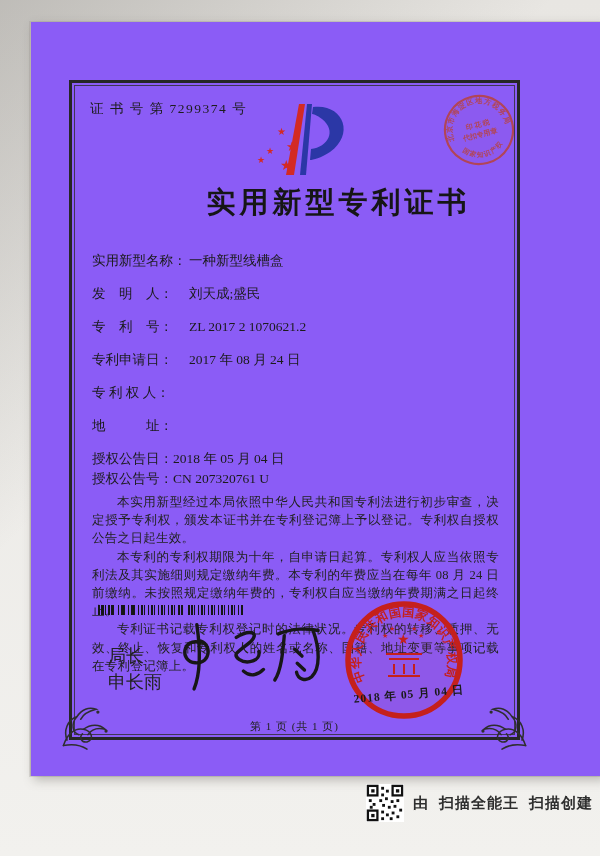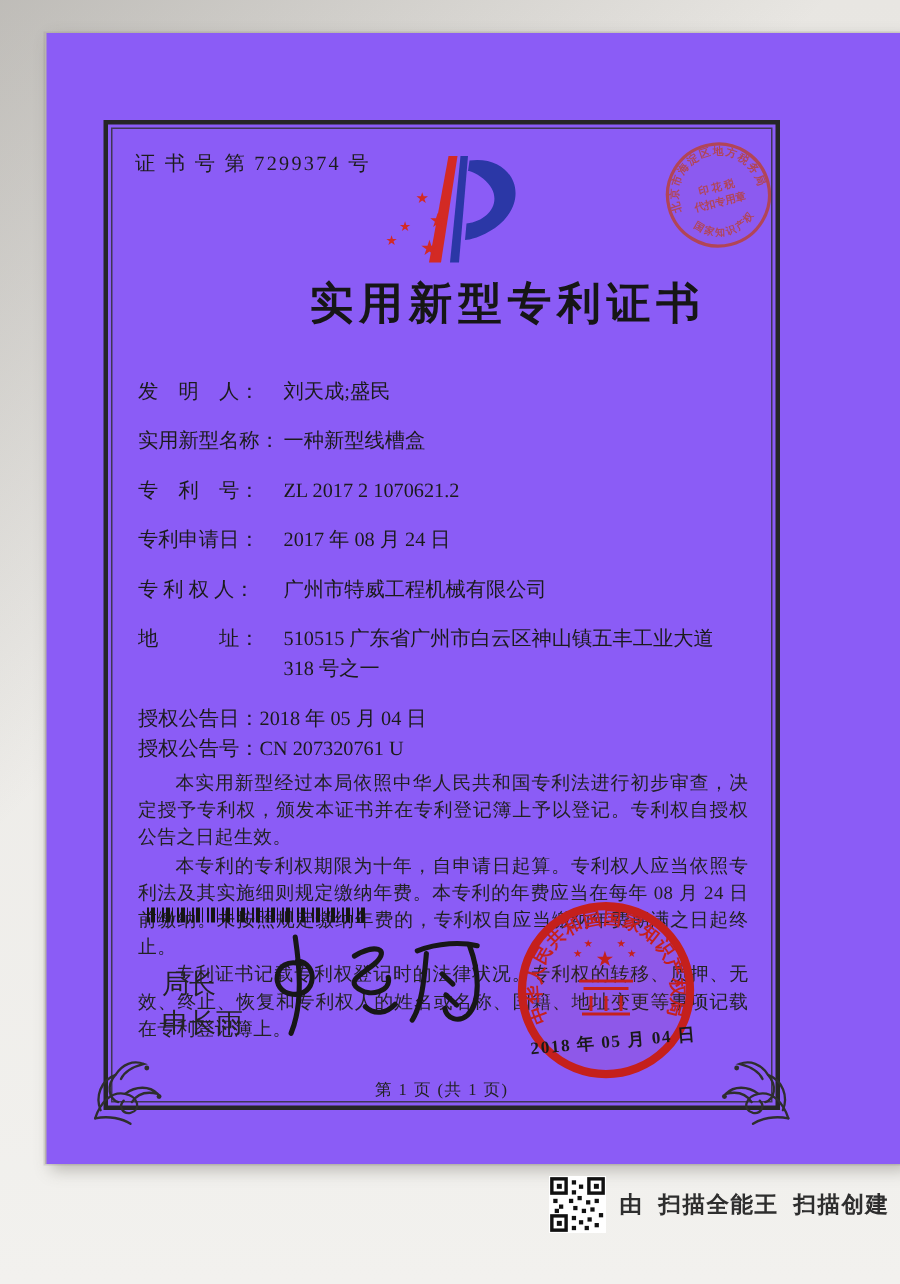--- a/index.html
+++ b/index.html
@@ -98,42 +98,40 @@
       </text>
       <text font-size="6.6" fill="#b8423c" font-weight="bold">
         <textPath href="#stampBot" textLength="54">国家知识产权局</textPath>
       </text>
       <text x="39" y="36" font-size="7" fill="#b8423c" text-anchor="middle" font-weight="bold">印 花 税</text>
       <text x="39" y="46" font-size="7" fill="#b8423c" text-anchor="middle" font-weight="bold">代扣专用章</text>
     </svg>
 
     <div class="content">
       <div class="frow">
+        <span class="flabel">实用新型名称：</span>
+        <span class="fvalue">一种新型线槽盒</span>
+      </div>
+      <div class="frow">
         <span class="flabel">发　明　人：</span>
         <span class="fvalue">刘天成;盛民</span>
       </div>
       <div class="frow">
-        <span class="flabel">实用新型名称：</span>
-        <span class="fvalue">一种新型线槽盒</span>
-      </div>
-      <div class="frow">
         <span class="flabel">专　利　号：</span>
         <span class="fvalue">ZL 2017 2 1070621.2</span>
       </div>
       <div class="frow">
         <span class="flabel">专利申请日：</span>
         <span class="fvalue">2017 年 08 月 24 日</span>
       </div>
       <div class="frow">
         <span class="flabel">专 利 权 人：</span>
-        <span class="fvalue">广州市特威工程机械有限公司</span>
       </div>
       <div class="frow">
         <span class="flabel">地　　　址：</span>
-        <span class="fvalue">510515 广东省广州市白云区神山镇五丰工业大道 318 号之一</span>
       </div>
       <div class="grant-row">
         <span><span>授权公告日：</span><span>2018 年 05 月 04 日</span></span>
         <span><span>授权公告号：</span><span>CN 207320761 U</span></span>
       </div>
       <div class="paras">
         <p>本实用新型经过本局依照中华人民共和国专利法进行初步审查，决定授予专利权，颁发本证书并在专利登记簿上予以登记。专利权自授权公告之日起生效。</p>
         <p>本专利的专利权期限为十年，自申请日起算。专利权人应当依照专利法及其实施细则规定缴纳年费。本专利的年费应当在每年 08 月 24 日前缴纳。未按照规定缴纳年费的，专利权自应当缴纳年费期满之日起终止。</p>
         <p>专利证书记载专利权登记时的法律状况。专利权的转移、质押、无效、终止、恢复和专利权人的姓名或名称、国籍、地址变更等事项记载在专利登记簿上。</p>
       </div>

